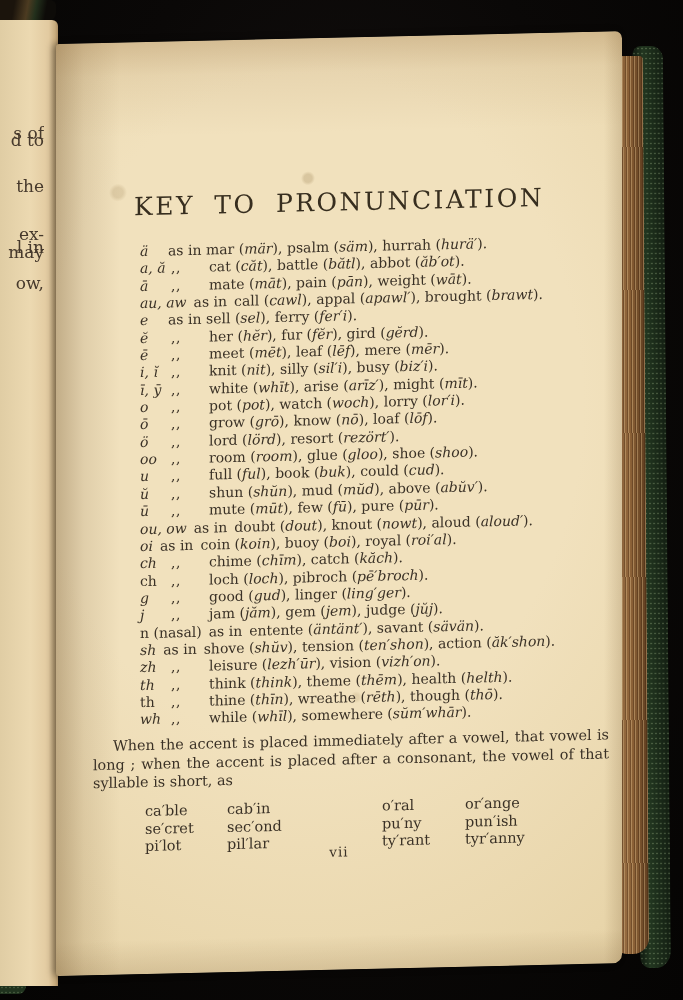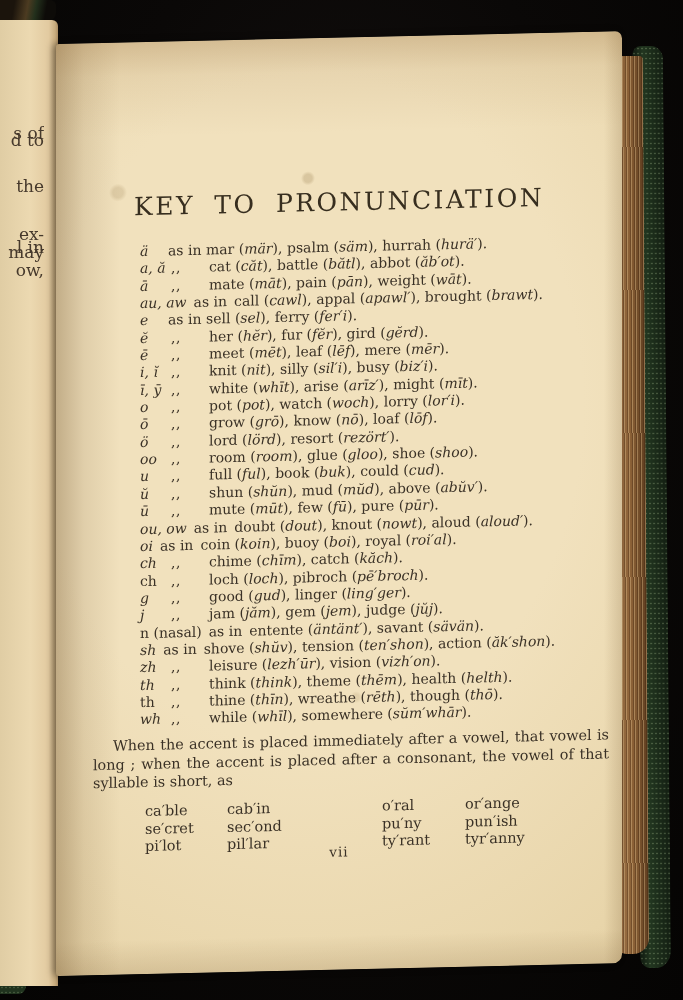--- a/index.html
+++ b/index.html
@@ -51,21 +51,21 @@
   .frag{
     position:absolute;left:0;width:44px;text-align:right;
     font-size:17px;color:#46392c;white-space:nowrap;overflow:hidden;
   }
   .frag:nth-child(1){top:103px}
   .frag:nth-child(2){top:110px}
   .frag:nth-child(3){top:156px}
   .frag:nth-child(4){top:204px}
   .frag:nth-child(5){top:217px}
   .frag:nth-child(6){top:222px}
-  .frag:nth-child(7){top:240px}
+  .frag:nth-child(7){top:253px}
   
   .right-page{
     position:absolute;left:56px;top:44px;width:566px;height:932px;
     transform:skewY(-1.3deg);transform-origin:0 0;
     background-color:#ecdbb4;
     background-image:
       linear-gradient(180deg, rgba(150,110,60,0.30) 0, rgba(150,110,60,0.10) 34px, rgba(0,0,0,0) 95px),
       linear-gradient(90deg, rgba(110,80,40,0.36) 0, rgba(110,80,40,0.13) 28px, rgba(0,0,0,0) 64px),
       linear-gradient(270deg, rgba(120,90,50,0.22) 0, rgba(0,0,0,0) 18px),
       linear-gradient(0deg, rgba(120,90,50,0.18) 0, rgba(0,0,0,0) 34px),

